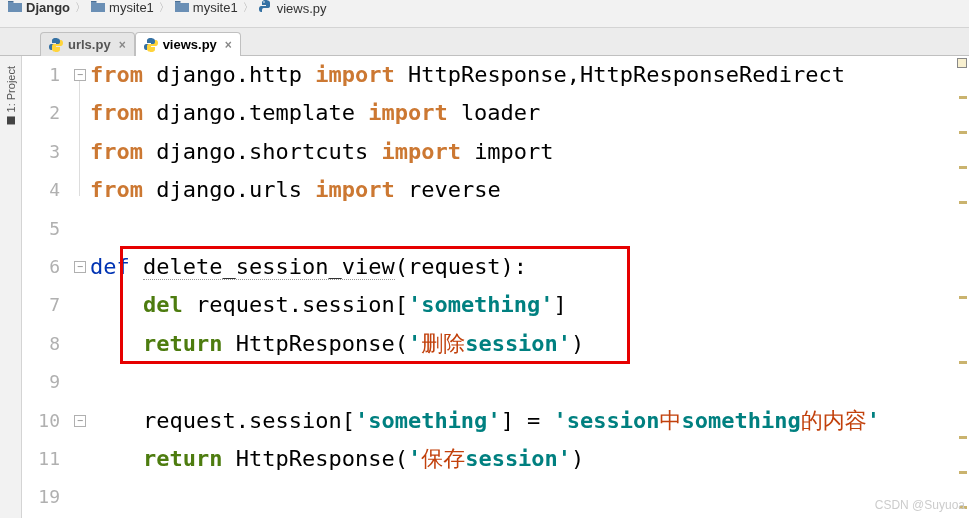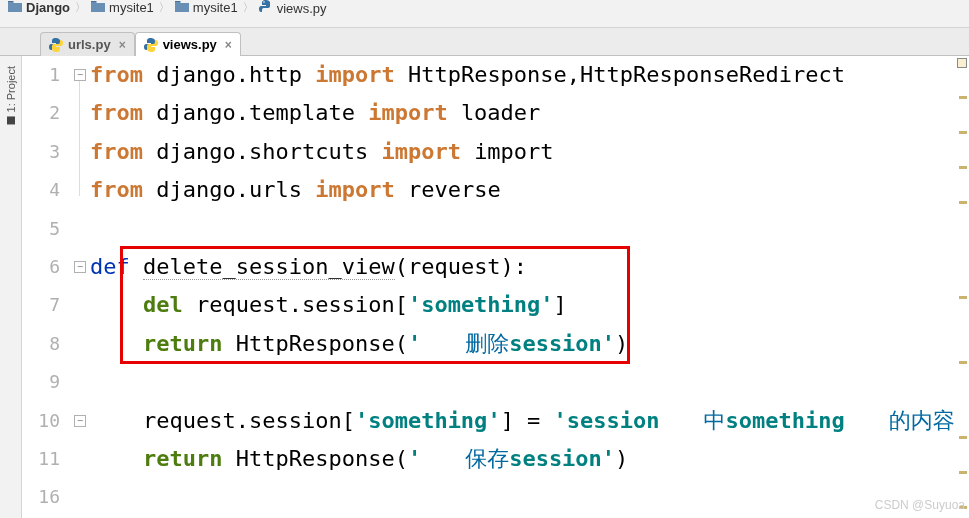--- a/index.html
+++ b/index.html
@@ -30,21 +30,21 @@
     .fold-col { width: 18px; position: relative; }
     .fold-col .marker { position: absolute; left: 2px; width: 12px; height: 12px; border: 1px solid #b0b0b0; background: #fff; font-size: 10px; line-height: 10px; text-align: center; color: #888; }
     .fold-col .line-v { position: absolute; left: 7px; width: 1px; background: #ddd; }
     .code { flex: 1; font-size: 22px; line-height: 38.4px; position: relative; }
     .code .row { height: 38.4px; white-space: pre; }
     .kw-orange { color: #cc7832; font-weight: bold; }
     .kw-blue { color: #0033b3; font-weight: normal; }
     .kw-navy { color: #4d7c0f; font-weight: bold; }
     .fn { color: #000; }
     .str { color: #008080; font-weight: bold; }
-    .strcn { color: #0369a1; margin-left: 44px; }
+    .strcn { color: #c2410c; }
     .punct { color: #000; }
     .ident { color: #000; }
     .dotted { border-bottom: 1px dotted #999; }
 
     .redbox { position: absolute; border: 3px solid #e60000; pointer-events: none; }
 
     .right-marks { position: absolute; right: 0; top: 56px; bottom: 0; width: 12px; background: #fff; }
     .right-marks .mark { position: absolute; right: 2px; width: 8px; height: 3px; background: #cab36e; }
     .right-marks .top-sq { position: absolute; top: 2px; right: 2px; width: 10px; height: 10px; border: 1px solid #888; background: #f8f0d0; }
 
@@ -119,21 +119,21 @@
       <div class="ln">2</div>
       <div class="ln">3</div>
       <div class="ln">4</div>
       <div class="ln">5</div>
       <div class="ln">6</div>
       <div class="ln">7</div>
       <div class="ln">8</div>
       <div class="ln">9</div>
       <div class="ln">10</div>
       <div class="ln">11</div>
-      <div class="ln">16</div>
+      <div class="ln">19</div>
     </div>
   <div class="fold-col">
       <div class="marker" style="top: 13px;">−</div>
       <div class="marker" style="top: 205px;">−</div>
       <div class="marker" style="top: 358.6px;">−</div>
       <div class="line-v" style="top: 25px; height: 115.2px;"></div>
     </div>
   <div class="code">
     <div class="redbox" style="top: 190px; left: 30px; width: 510px; height: 118px;"></div>
   <div class="row"><span class="kw-orange">from </span><span class="ident">django.http </span><span class="kw-orange">import </span><span class="ident">HttpResponse</span><span class="punct">,</span><span class="ident">HttpResponseRedirect</span></div>

